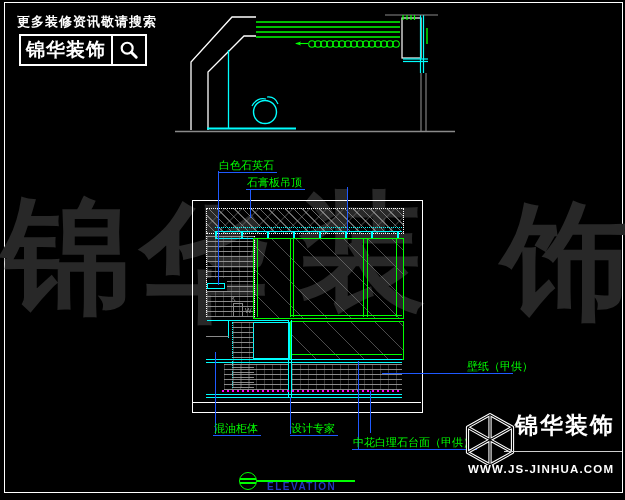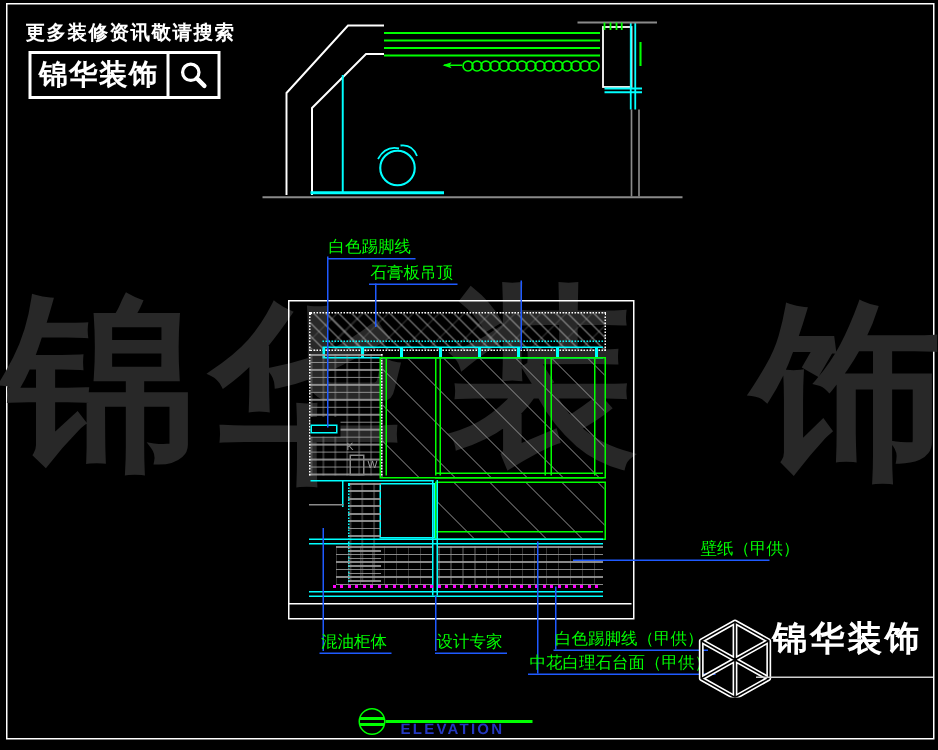--- a/index.html
+++ b/index.html
@@ -189,26 +189,25 @@
 
   <div class="leader" style="left:218px;top:171px;width:1px;height:114px;"></div>
   <div class="leader" style="left:250px;top:189px;width:1px;height:29px;"></div>
   <div class="leader" style="left:347px;top:187px;width:1px;height:46px;"></div>
   <div class="leader" style="left:215px;top:352px;width:1px;height:82px;"></div>
   <div class="leader" style="left:290px;top:397px;width:1px;height:37px;"></div>
   <div class="leader" style="left:358px;top:361px;width:1px;height:88px;"></div>
   <div class="leader" style="left:370px;top:391px;width:1px;height:42px;"></div>
   <div class="leader" style="left:382px;top:373px;width:131px;height:1px;"></div>
 
-  <div class="lbl" style="left:218px;top:159px;">白色踢脚线</div>
+  <div class="lbl" style="left:218px;top:159px;">白色石英石</div>
   <div class="lbl" style="left:246px;top:176px;">石膏板吊顶</div>
   <div class="lbl" style="left:444px;top:360px;border-bottom:none;margin-left:22px;">壁纸（甲供）</div>
   <div class="lbl" style="left:213px;top:422px;">混油柜体</div>
   <div class="lbl" style="left:290px;top:422px;">设计专家</div>
-  <div class="lbl" style="left:369px;top:420px;">白色踢脚线（甲供）</div>
   <div class="lbl" style="left:352px;top:436px;">中花白理石台面（甲供）</div>
 
   <div class="sect-sym">
     <div class="l1"></div>
       <div class="l2"></div>
   </div>
   <div class="abs green" style="left:257px;top:480px;width:98px;height:2px;"></div>
   <div class="subtitle-text">ELEVATION</div>
 
   <svg class="abs" style="left:463px;top:411px;" width="54" height="54" viewBox="0 0 60 60">
@@ -216,14 +215,15 @@
       <path d="M30,4 L55,18 L55,46 L30,60 L5,46 L5,18 Z"></path>
       <path d="M5,18 L30,32 L55,18 M30,32 L30,60 M5,46 L30,32 L55,46 M30,4 L30,32"></path>
     </g>
     <g fill="none" stroke="#000" stroke-width="1.2" stroke-linejoin="round">
       <path d="M30,4 L55,18 L55,46 L30,60 L5,46 L5,18 Z"></path>
       <path d="M5,18 L30,32 L55,18 M30,32 L30,60 M5,46 L30,32 L55,46 M30,4 L30,32"></path>
     </g>
   </svg>
   <div class="br-company">锦华装饰</div>
   <div class="abs" style="left:504px;top:451px;width:118px;height:1px;background:#cfcfcf;"></div>
+  <div class="br-web">WWW.JS-JINHUA.COM</div>
 
 </div>
 
 </body></html>

